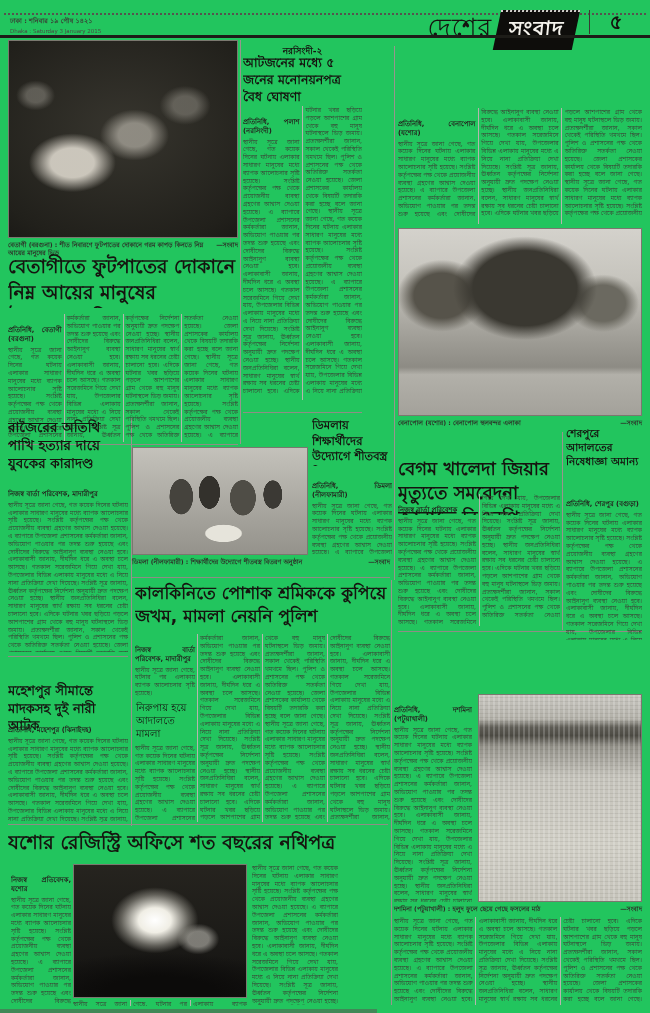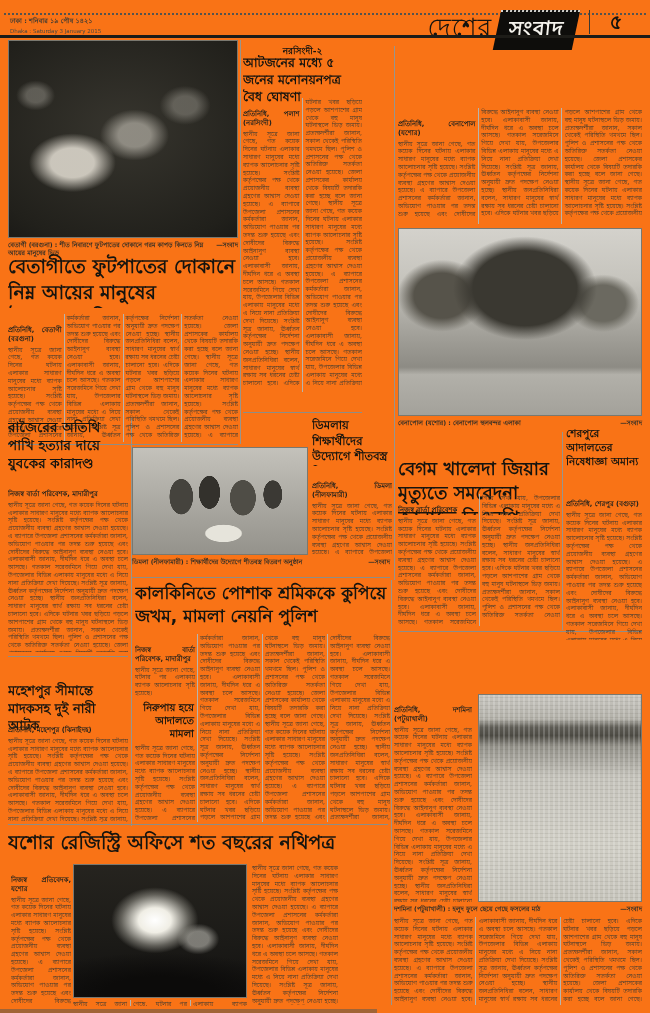--- a/index.html
+++ b/index.html
@@ -1,16 +1,16 @@
 <!DOCTYPE html>
 <html><head>
 <meta charset="utf-8">
 <style>
   html,body{margin:0;padding:0;background:#b9b7b2;}
-  .page{position:relative;width:650px;height:1013px;background:#f97316;overflow:hidden;
+  .page{position:relative;width:650px;height:1013px;background:#22c55e;overflow:hidden;
         font-family:"DejaVu Sans","Liberation Sans",sans-serif;color:#2a2924;}
   .abs{position:absolute;}
   
   .topline{position:absolute;left:4px;right:4px;top:13px;border-top:2px dotted #55534e;height:0;}
   .dateline{position:absolute;left:10px;top:17px;line-height:1.5;}
   .date-bn{font-size:6.5px;font-weight:bold;color:#3a3933;}
   .date-en{font-size:5.5px;color:#4a4943;}
   .masthead{position:absolute;right:74px;top:8px;display:flex;align-items:center;gap:5px;}
   .mast1{font-size:25px;font-weight:400;color:#14130f;letter-spacing:1px;}
   .mastbox{background:#0e0d0b;transform:skewX(-12deg);padding:1px 12px 2px;border-top:2px dotted #d8d6d1;}
@@ -19,21 +19,21 @@
            text-align:center;font-size:20px;font-weight:bold;color:#14130f;line-height:24px;}
   .mainrule{position:absolute;left:0;right:0;top:35px;height:3px;background:#1d1c18;}
   
   .headline{font-weight:bold;color:#15140f;text-align:left;line-height:1.35;overflow:hidden;}
   .kicker{font-size:9px;font-weight:bold;text-align:center;color:#15140f;}
   .byline{font-size:6.8px;font-weight:bold;color:#23221d;margin:12px 0 2px 0;line-height:1.3;}
   .body-text{font-size:6px;line-height:1.3;color:#3c3a33;text-align:justify;overflow:hidden;word-break:break-word;}
   .cols2{column-count:2;column-gap:6px;column-rule:1px solid #b6b4ad;}
   .cols3{column-count:3;column-gap:6px;column-rule:1px solid #b6b4ad;}
   .cols4{column-count:4;column-gap:5px;column-rule:1px solid #b6b4ad;}
-  .subhead{font-size:10px;font-weight:bold;text-align:right;line-height:1.3;margin:4px 1px;color:#15140f;}
+  .subhead{font-size:10px;font-weight:normal;text-align:left;line-height:1.3;margin:4px 1px;color:#15140f;}
   .caption{display:flex;justify-content:space-between;align-items:flex-start;gap:6px;
            font-size:6.3px;font-weight:bold;color:#2e2d27;line-height:1.25;}
   .caption .cr{white-space:nowrap;}
   .photo{box-shadow:0 0 0 1px #7a786f inset;}
   .vrule{position:absolute;width:1px;background:#97958d;}
   .hrule{position:absolute;height:1px;background:#8f8d85;}
   .scan-bar{position:absolute;left:0;bottom:0;width:58%;height:4px;background:#5a5852;opacity:.55;}
   
   .ph-market{background:
      radial-gradient(ellipse 62px 42px at 28% 62%, rgba(216,211,200,.92) 35%, rgba(216,211,200,0) 70%),
@@ -98,21 +98,21 @@
     <span class="cr">—সংবাদ</span>
   </div>
   <div class="abs headline" style="left:8px;top:254px;width:230px;height:54px;font-size:19px;">বেতাগীতে ফুটপাতের দোকানে নিম্ন আয়ের মানুষের উপচেপড়া ভিড়</div>
   <div class="abs body-text cols4" style="left:8px;top:314px;width:230px;height:128px;">
     <div class="byline">প্রতিনিধি, বেতাগী (বরগুনা)</div>
     <span>স্থানীয় সূত্রে জানা গেছে, গত কয়েক দিনের ঘটনায় এলাকার সাধারণ মানুষের মধ্যে ব্যাপক আলোচনার সৃষ্টি হয়েছে। সংশ্লিষ্ট কর্তৃপক্ষের পক্ষ থেকে প্রয়োজনীয় ব্যবস্থা গ্রহণের আশ্বাস দেওয়া হয়েছে। এ ব্যাপারে উপজেলা প্রশাসনের কর্মকর্তারা জানান, অভিযোগ পাওয়ার পর তদন্ত শুরু হয়েছে এবং দোষীদের বিরুদ্ধে আইনানুগ ব্যবস্থা নেওয়া হবে। এলাকাবাসী জানায়, দীর্ঘদিন ধরে এ অবস্থা চলে আসছে। গতকাল সরেজমিনে গিয়ে দেখা যায়, উপজেলার বিভিন্ন এলাকায় মানুষের মধ্যে এ নিয়ে নানা প্রতিক্রিয়া দেখা দিয়েছে। সংশ্লিষ্ট সূত্র জানায়, ঊর্ধ্বতন কর্তৃপক্ষের নির্দেশনা অনুযায়ী দ্রুত পদক্ষেপ নেওয়া হচ্ছে। স্থানীয় জনপ্রতিনিধিরা বলেন, সাধারণ মানুষের স্বার্থ রক্ষায় সব ধরনের চেষ্টা চালানো হবে। এদিকে ঘটনার খবর ছড়িয়ে পড়লে আশপাশের গ্রাম থেকে বহু মানুষ ঘটনাস্থলে ভিড় জমায়। প্রত্যক্ষদর্শীরা জানান, সকাল থেকেই পরিস্থিতি থমথমে ছিল। পুলিশ ও প্রশাসনের পক্ষ থেকে অতিরিক্ত সতর্কতা নেওয়া হয়েছে। জেলা প্রশাসকের কার্যালয় থেকে বিষয়টি তদারকি করা হচ্ছে বলে জানা গেছে। স্থানীয় সূত্রে জানা গেছে, গত কয়েক দিনের ঘটনায় এলাকার সাধারণ মানুষের মধ্যে ব্যাপক আলোচনার সৃষ্টি হয়েছে। সংশ্লিষ্ট কর্তৃপক্ষের পক্ষ থেকে প্রয়োজনীয় ব্যবস্থা গ্রহণের আশ্বাস দেওয়া হয়েছে। এ ব্যাপারে উপজেলা প্রশাসনের কর্মকর্তারা জানান, অভিযোগ পাওয়ার পর তদন্ত শুরু হয়েছে এবং দোষীদের বিরুদ্ধে আইনানুগ ব্যবস্থা নেওয়া হবে। এলাকাবাসী জানায়, দীর্ঘদিন ধরে এ অবস্থা চলে আসছে। গতকাল সরেজমিনে গিয়ে দেখা যায়, উপজেলার বিভিন্ন এলাকায় মানুষের মধ্যে এ নিয়ে নানা প্রতিক্রিয়া দেখা দিয়েছে। সংশ্লিষ্ট সূত্র জানায়, ঊর্ধ্বতন কর্তৃপক্ষের নির্দেশনা অনুযায়ী দ্রুত পদক্ষেপ নেওয়া হচ্ছে। স্থানীয় জনপ্রতিনিধিরা বলেন, সাধারণ মানুষের স্বার্থ রক্ষায় সব ধরনের চেষ্টা চালানো হবে। এদিকে ঘটনার খবর ছড়িয়ে পড়লে আশপাশের গ্রাম থেকে বহু মানুষ ঘটনাস্থলে ভিড় জমায়। প্রত্যক্ষদর্শীরা জানান, সকাল থেকেই পরিস্থিতি থমথমে ছিল। পুলিশ ও প্রশাসনের পক্ষ থেকে অতিরিক্ত সতর্কতা নেওয়া হয়েছে। জেলা প্রশাসকের কার্যালয় থেকে বিষয়টি তদারকি করা হচ্ছে বলে জানা গেছে।</span>
   </div>
 
   <div class="abs kicker" style="left:243px;top:44px;width:119px;">নরসিংদী-২</div>
   <div class="abs headline" style="left:243px;top:55px;width:119px;height:54px;font-size:12.5px;">আটজনের মধ্যে ৫ জনের মনোনয়নপত্র বৈধ ঘোষণা</div>
-  <div class="abs body-text cols2" style="left:243px;top:98px;width:119px;height:294px;">
+  <div class="abs body-text cols2" style="left:243px;top:106px;width:119px;height:294px;">
     <div class="byline">প্রতিনিধি, পলাশ (নরসিংদী)</div>
     <span>স্থানীয় সূত্রে জানা গেছে, গত কয়েক দিনের ঘটনায় এলাকার সাধারণ মানুষের মধ্যে ব্যাপক আলোচনার সৃষ্টি হয়েছে। সংশ্লিষ্ট কর্তৃপক্ষের পক্ষ থেকে প্রয়োজনীয় ব্যবস্থা গ্রহণের আশ্বাস দেওয়া হয়েছে। এ ব্যাপারে উপজেলা প্রশাসনের কর্মকর্তারা জানান, অভিযোগ পাওয়ার পর তদন্ত শুরু হয়েছে এবং দোষীদের বিরুদ্ধে আইনানুগ ব্যবস্থা নেওয়া হবে। এলাকাবাসী জানায়, দীর্ঘদিন ধরে এ অবস্থা চলে আসছে। গতকাল সরেজমিনে গিয়ে দেখা যায়, উপজেলার বিভিন্ন এলাকায় মানুষের মধ্যে এ নিয়ে নানা প্রতিক্রিয়া দেখা দিয়েছে। সংশ্লিষ্ট সূত্র জানায়, ঊর্ধ্বতন কর্তৃপক্ষের নির্দেশনা অনুযায়ী দ্রুত পদক্ষেপ নেওয়া হচ্ছে। স্থানীয় জনপ্রতিনিধিরা বলেন, সাধারণ মানুষের স্বার্থ রক্ষায় সব ধরনের চেষ্টা চালানো হবে। এদিকে ঘটনার খবর ছড়িয়ে পড়লে আশপাশের গ্রাম থেকে বহু মানুষ ঘটনাস্থলে ভিড় জমায়। প্রত্যক্ষদর্শীরা জানান, সকাল থেকেই পরিস্থিতি থমথমে ছিল। পুলিশ ও প্রশাসনের পক্ষ থেকে অতিরিক্ত সতর্কতা নেওয়া হয়েছে। জেলা প্রশাসকের কার্যালয় থেকে বিষয়টি তদারকি করা হচ্ছে বলে জানা গেছে। স্থানীয় সূত্রে জানা গেছে, গত কয়েক দিনের ঘটনায় এলাকার সাধারণ মানুষের মধ্যে ব্যাপক আলোচনার সৃষ্টি হয়েছে। সংশ্লিষ্ট কর্তৃপক্ষের পক্ষ থেকে প্রয়োজনীয় ব্যবস্থা গ্রহণের আশ্বাস দেওয়া হয়েছে। এ ব্যাপারে উপজেলা প্রশাসনের কর্মকর্তারা জানান, অভিযোগ পাওয়ার পর তদন্ত শুরু হয়েছে এবং দোষীদের বিরুদ্ধে আইনানুগ ব্যবস্থা নেওয়া হবে। এলাকাবাসী জানায়, দীর্ঘদিন ধরে এ অবস্থা চলে আসছে। গতকাল সরেজমিনে গিয়ে দেখা যায়, উপজেলার বিভিন্ন এলাকায় মানুষের মধ্যে এ নিয়ে নানা প্রতিক্রিয়া দেখা দিয়েছে। সংশ্লিষ্ট সূত্র জানায়, ঊর্ধ্বতন কর্তৃপক্ষের নির্দেশনা অনুযায়ী দ্রুত পদক্ষেপ নেওয়া হচ্ছে। স্থানীয় জনপ্রতিনিধিরা বলেন, সাধারণ মানুষের স্বার্থ রক্ষায় সব ধরনের চেষ্টা চালানো হবে। এদিকে ঘটনার খবর ছড়িয়ে পড়লে আশপাশের গ্রাম থেকে বহু মানুষ ঘটনাস্থলে ভিড় জমায়। প্রত্যক্ষদর্শীরা জানান, সকাল থেকেই পরিস্থিতি থমথমে ছিল। পুলিশ ও প্রশাসনের পক্ষ থেকে অতিরিক্ত সতর্কতা নেওয়া হয়েছে। জেলা প্রশাসকের কার্যালয় থেকে বিষয়টি তদারকি করা হচ্ছে বলে জানা গেছে।</span>
   </div>
 
   <div class="abs body-text cols3" style="left:398px;top:108px;width:244px;height:116px;">
     <div class="byline">প্রতিনিধি, বেনাপোল (যশোর)</div>
     <span>স্থানীয় সূত্রে জানা গেছে, গত কয়েক দিনের ঘটনায় এলাকার সাধারণ মানুষের মধ্যে ব্যাপক আলোচনার সৃষ্টি হয়েছে। সংশ্লিষ্ট কর্তৃপক্ষের পক্ষ থেকে প্রয়োজনীয় ব্যবস্থা গ্রহণের আশ্বাস দেওয়া হয়েছে। এ ব্যাপারে উপজেলা প্রশাসনের কর্মকর্তারা জানান, অভিযোগ পাওয়ার পর তদন্ত শুরু হয়েছে এবং দোষীদের বিরুদ্ধে আইনানুগ ব্যবস্থা নেওয়া হবে। এলাকাবাসী জানায়, দীর্ঘদিন ধরে এ অবস্থা চলে আসছে। গতকাল সরেজমিনে গিয়ে দেখা যায়, উপজেলার বিভিন্ন এলাকায় মানুষের মধ্যে এ নিয়ে নানা প্রতিক্রিয়া দেখা দিয়েছে। সংশ্লিষ্ট সূত্র জানায়, ঊর্ধ্বতন কর্তৃপক্ষের নির্দেশনা অনুযায়ী দ্রুত পদক্ষেপ নেওয়া হচ্ছে। স্থানীয় জনপ্রতিনিধিরা বলেন, সাধারণ মানুষের স্বার্থ রক্ষায় সব ধরনের চেষ্টা চালানো হবে। এদিকে ঘটনার খবর ছড়িয়ে পড়লে আশপাশের গ্রাম থেকে বহু মানুষ ঘটনাস্থলে ভিড় জমায়। প্রত্যক্ষদর্শীরা জানান, সকাল থেকেই পরিস্থিতি থমথমে ছিল। পুলিশ ও প্রশাসনের পক্ষ থেকে অতিরিক্ত সতর্কতা নেওয়া হয়েছে। জেলা প্রশাসকের কার্যালয় থেকে বিষয়টি তদারকি করা হচ্ছে বলে জানা গেছে। স্থানীয় সূত্রে জানা গেছে, গত কয়েক দিনের ঘটনায় এলাকার সাধারণ মানুষের মধ্যে ব্যাপক আলোচনার সৃষ্টি হয়েছে। সংশ্লিষ্ট কর্তৃপক্ষের পক্ষ থেকে প্রয়োজনীয় ব্যবস্থা গ্রহণের আশ্বাস দেওয়া হয়েছে। এ ব্যাপারে উপজেলা প্রশাসনের কর্মকর্তারা জানান, অভিযোগ পাওয়ার পর তদন্ত শুরু হয়েছে এবং দোষীদের বিরুদ্ধে আইনানুগ ব্যবস্থা নেওয়া হবে। এলাকাবাসী জানায়, দীর্ঘদিন ধরে এ অবস্থা চলে আসছে। গতকাল সরেজমিনে গিয়ে দেখা যায়, উপজেলার বিভিন্ন এলাকায় মানুষের মধ্যে এ নিয়ে নানা প্রতিক্রিয়া দেখা দিয়েছে। সংশ্লিষ্ট সূত্র জানায়, ঊর্ধ্বতন কর্তৃপক্ষের নির্দেশনা অনুযায়ী দ্রুত পদক্ষেপ নেওয়া হচ্ছে। স্থানীয় জনপ্রতিনিধিরা বলেন, সাধারণ মানুষের স্বার্থ রক্ষায় সব ধরনের চেষ্টা চালানো হবে। এদিকে ঘটনার খবর ছড়িয়ে পড়লে আশপাশের গ্রাম থেকে বহু মানুষ ঘটনাস্থলে ভিড় জমায়। প্রত্যক্ষদর্শীরা জানান, সকাল থেকেই পরিস্থিতি থমথমে ছিল। পুলিশ ও প্রশাসনের পক্ষ থেকে অতিরিক্ত সতর্কতা নেওয়া হয়েছে। জেলা প্রশাসকের কার্যালয় থেকে বিষয়টি তদারকি করা হচ্ছে বলে জানা গেছে।</span>
   </div>
   <div class="abs photo ph-port" style="left:398px;top:228px;width:244px;height:188px;"></div>
   <div class="abs caption" style="left:398px;top:419px;width:244px;">

